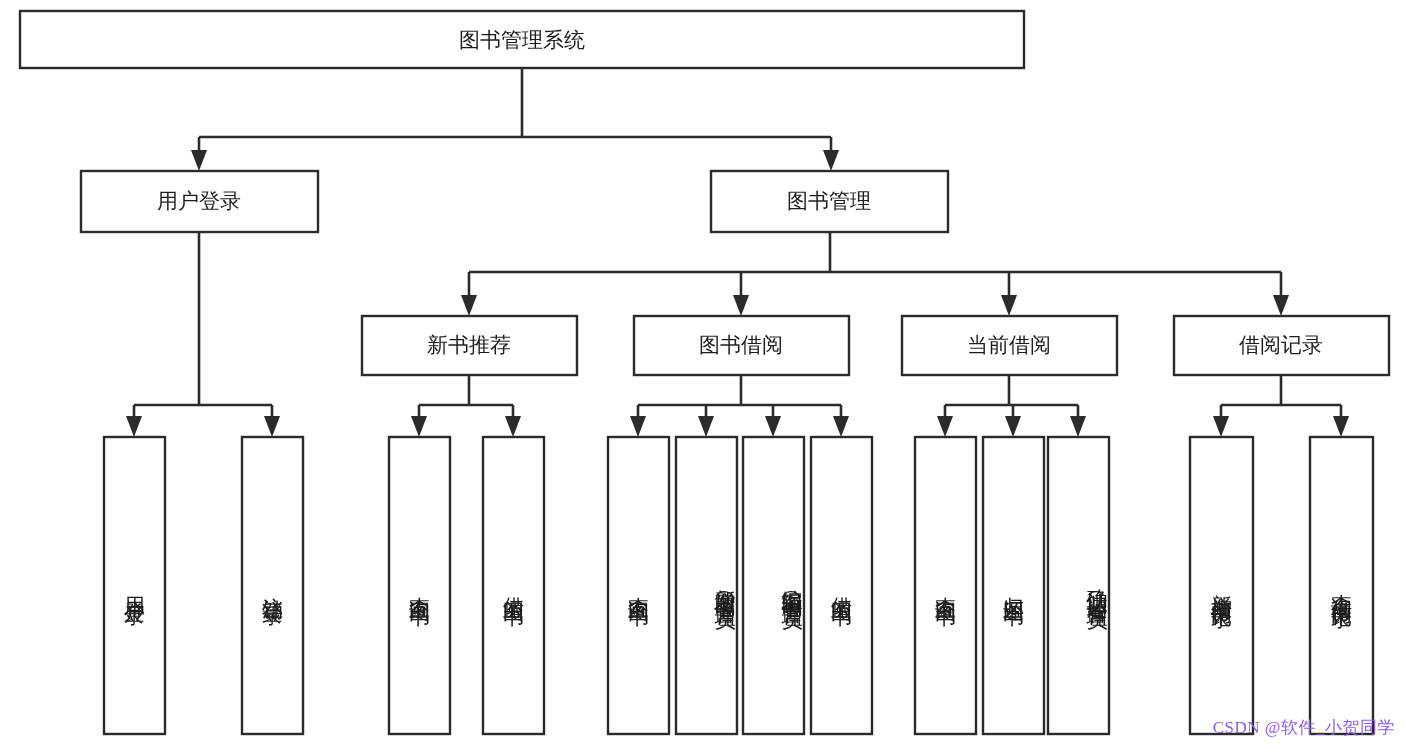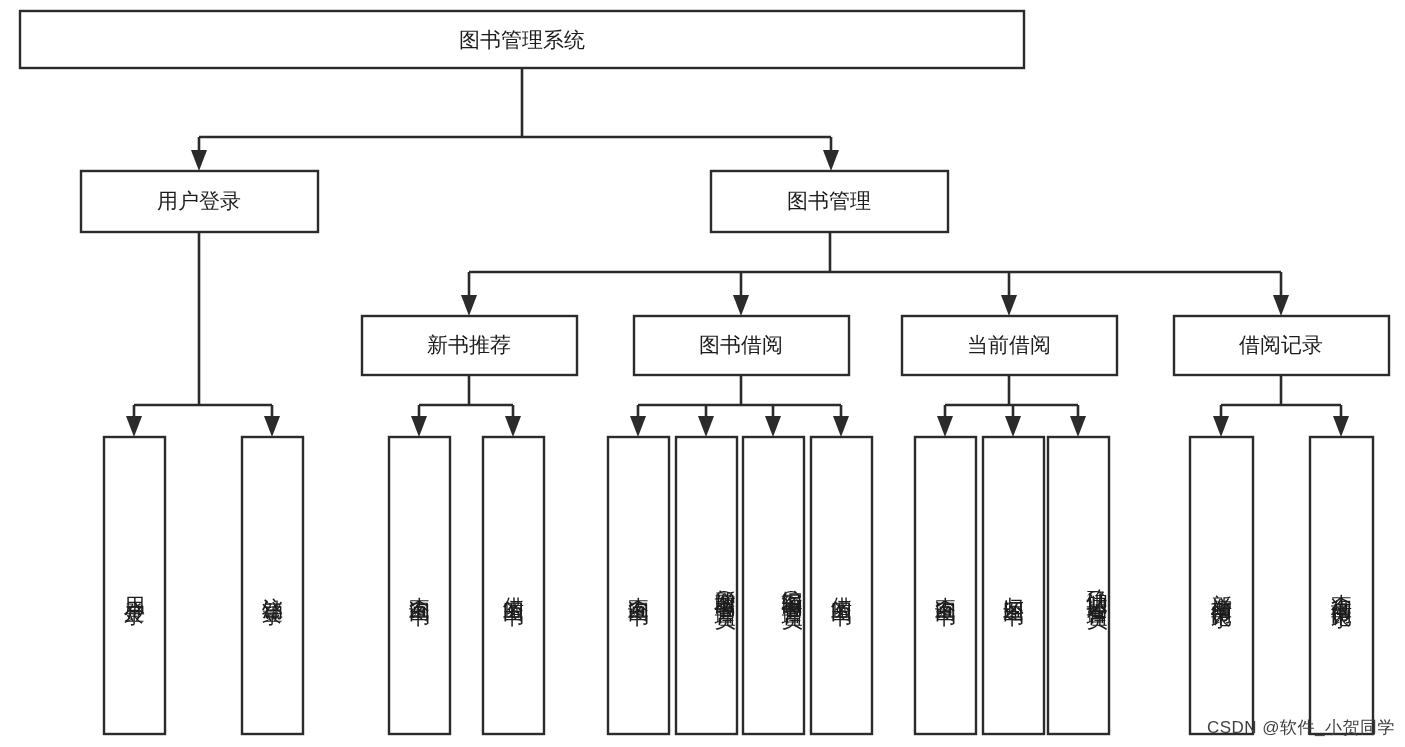--- a/index.html
+++ b/index.html
@@ -59,23 +59,23 @@
     letter-spacing: 3px;
     color: #1c1c1c;
     white-space: nowrap;
     text-align: center;
     pointer-events: none;
   }
   .watermark {
     position: absolute;
     right: 8px;
     bottom: 8px;
-    font-family: Liberation Sans, sans-serif;
+    font-family: Liberation Serif, serif;
     font-size: 17px;
-    color: #404040;
+    color: #8b5cf6;
     letter-spacing: 0.5px;
     white-space: nowrap;
   }
 </style>
 </head>
 <body>
 
 <div id="diagram-root">
 
   <svg class="diagram-canvas" viewBox="0 0 1405 747">

